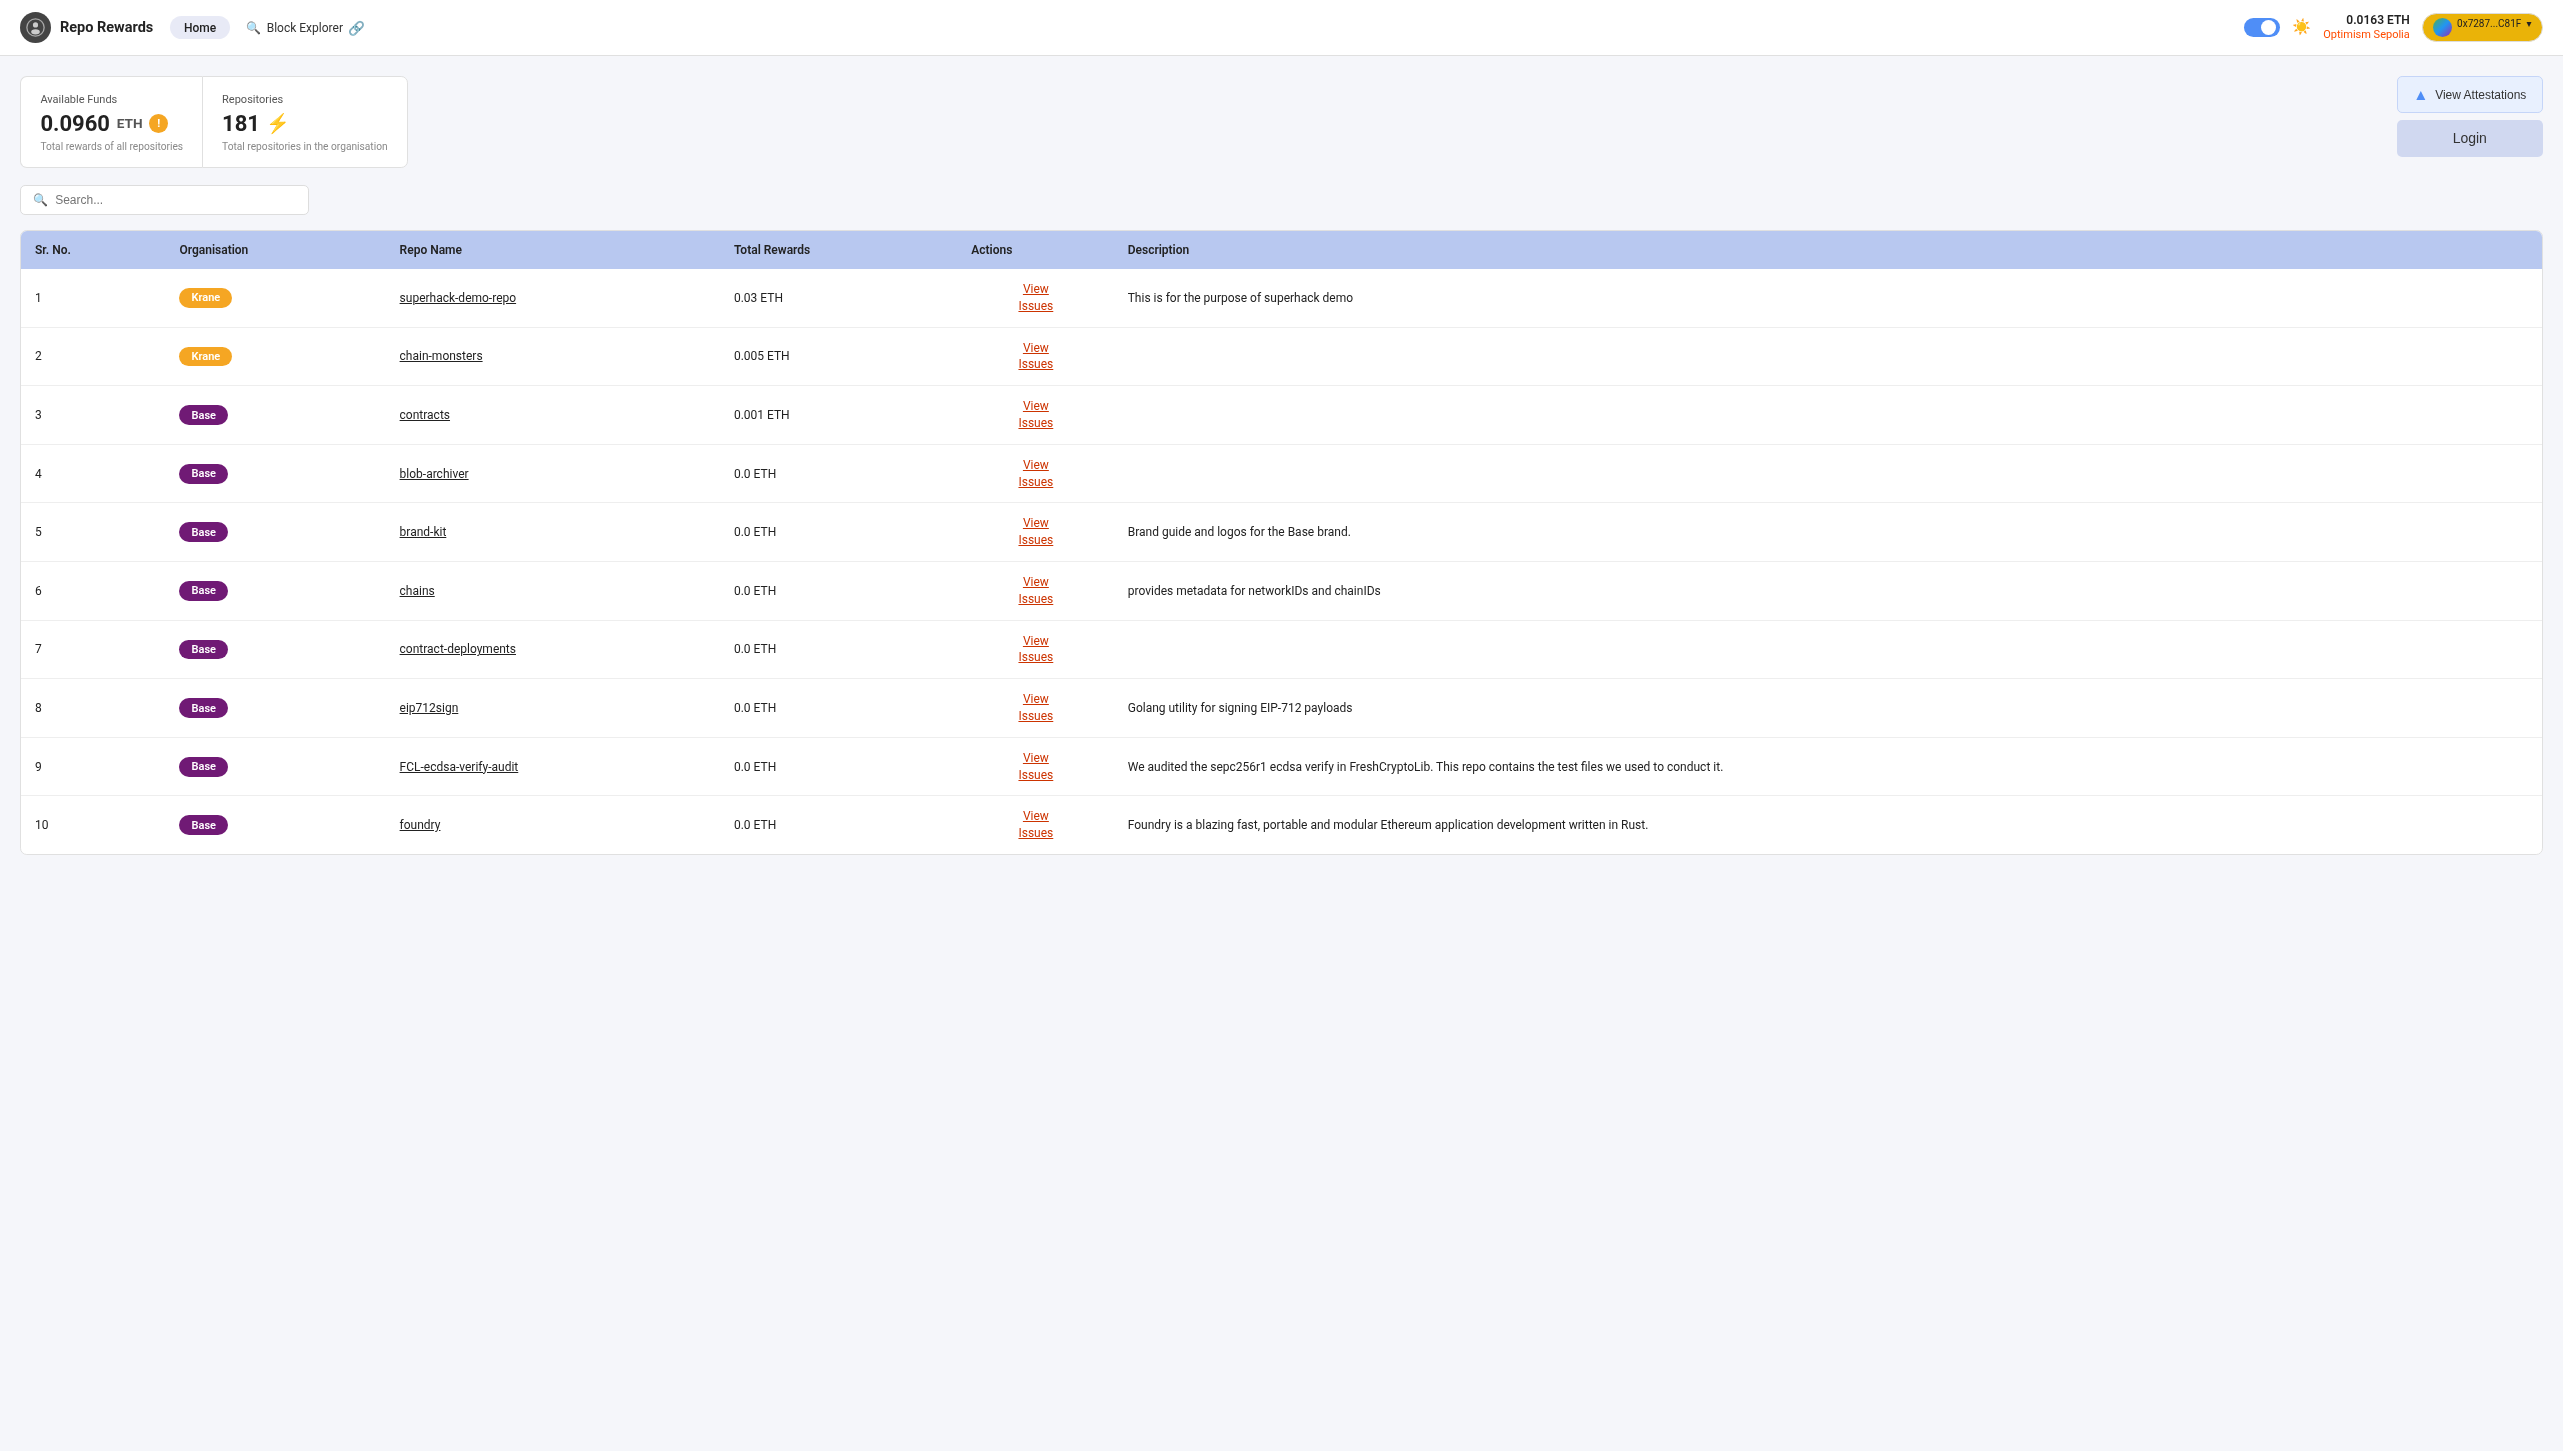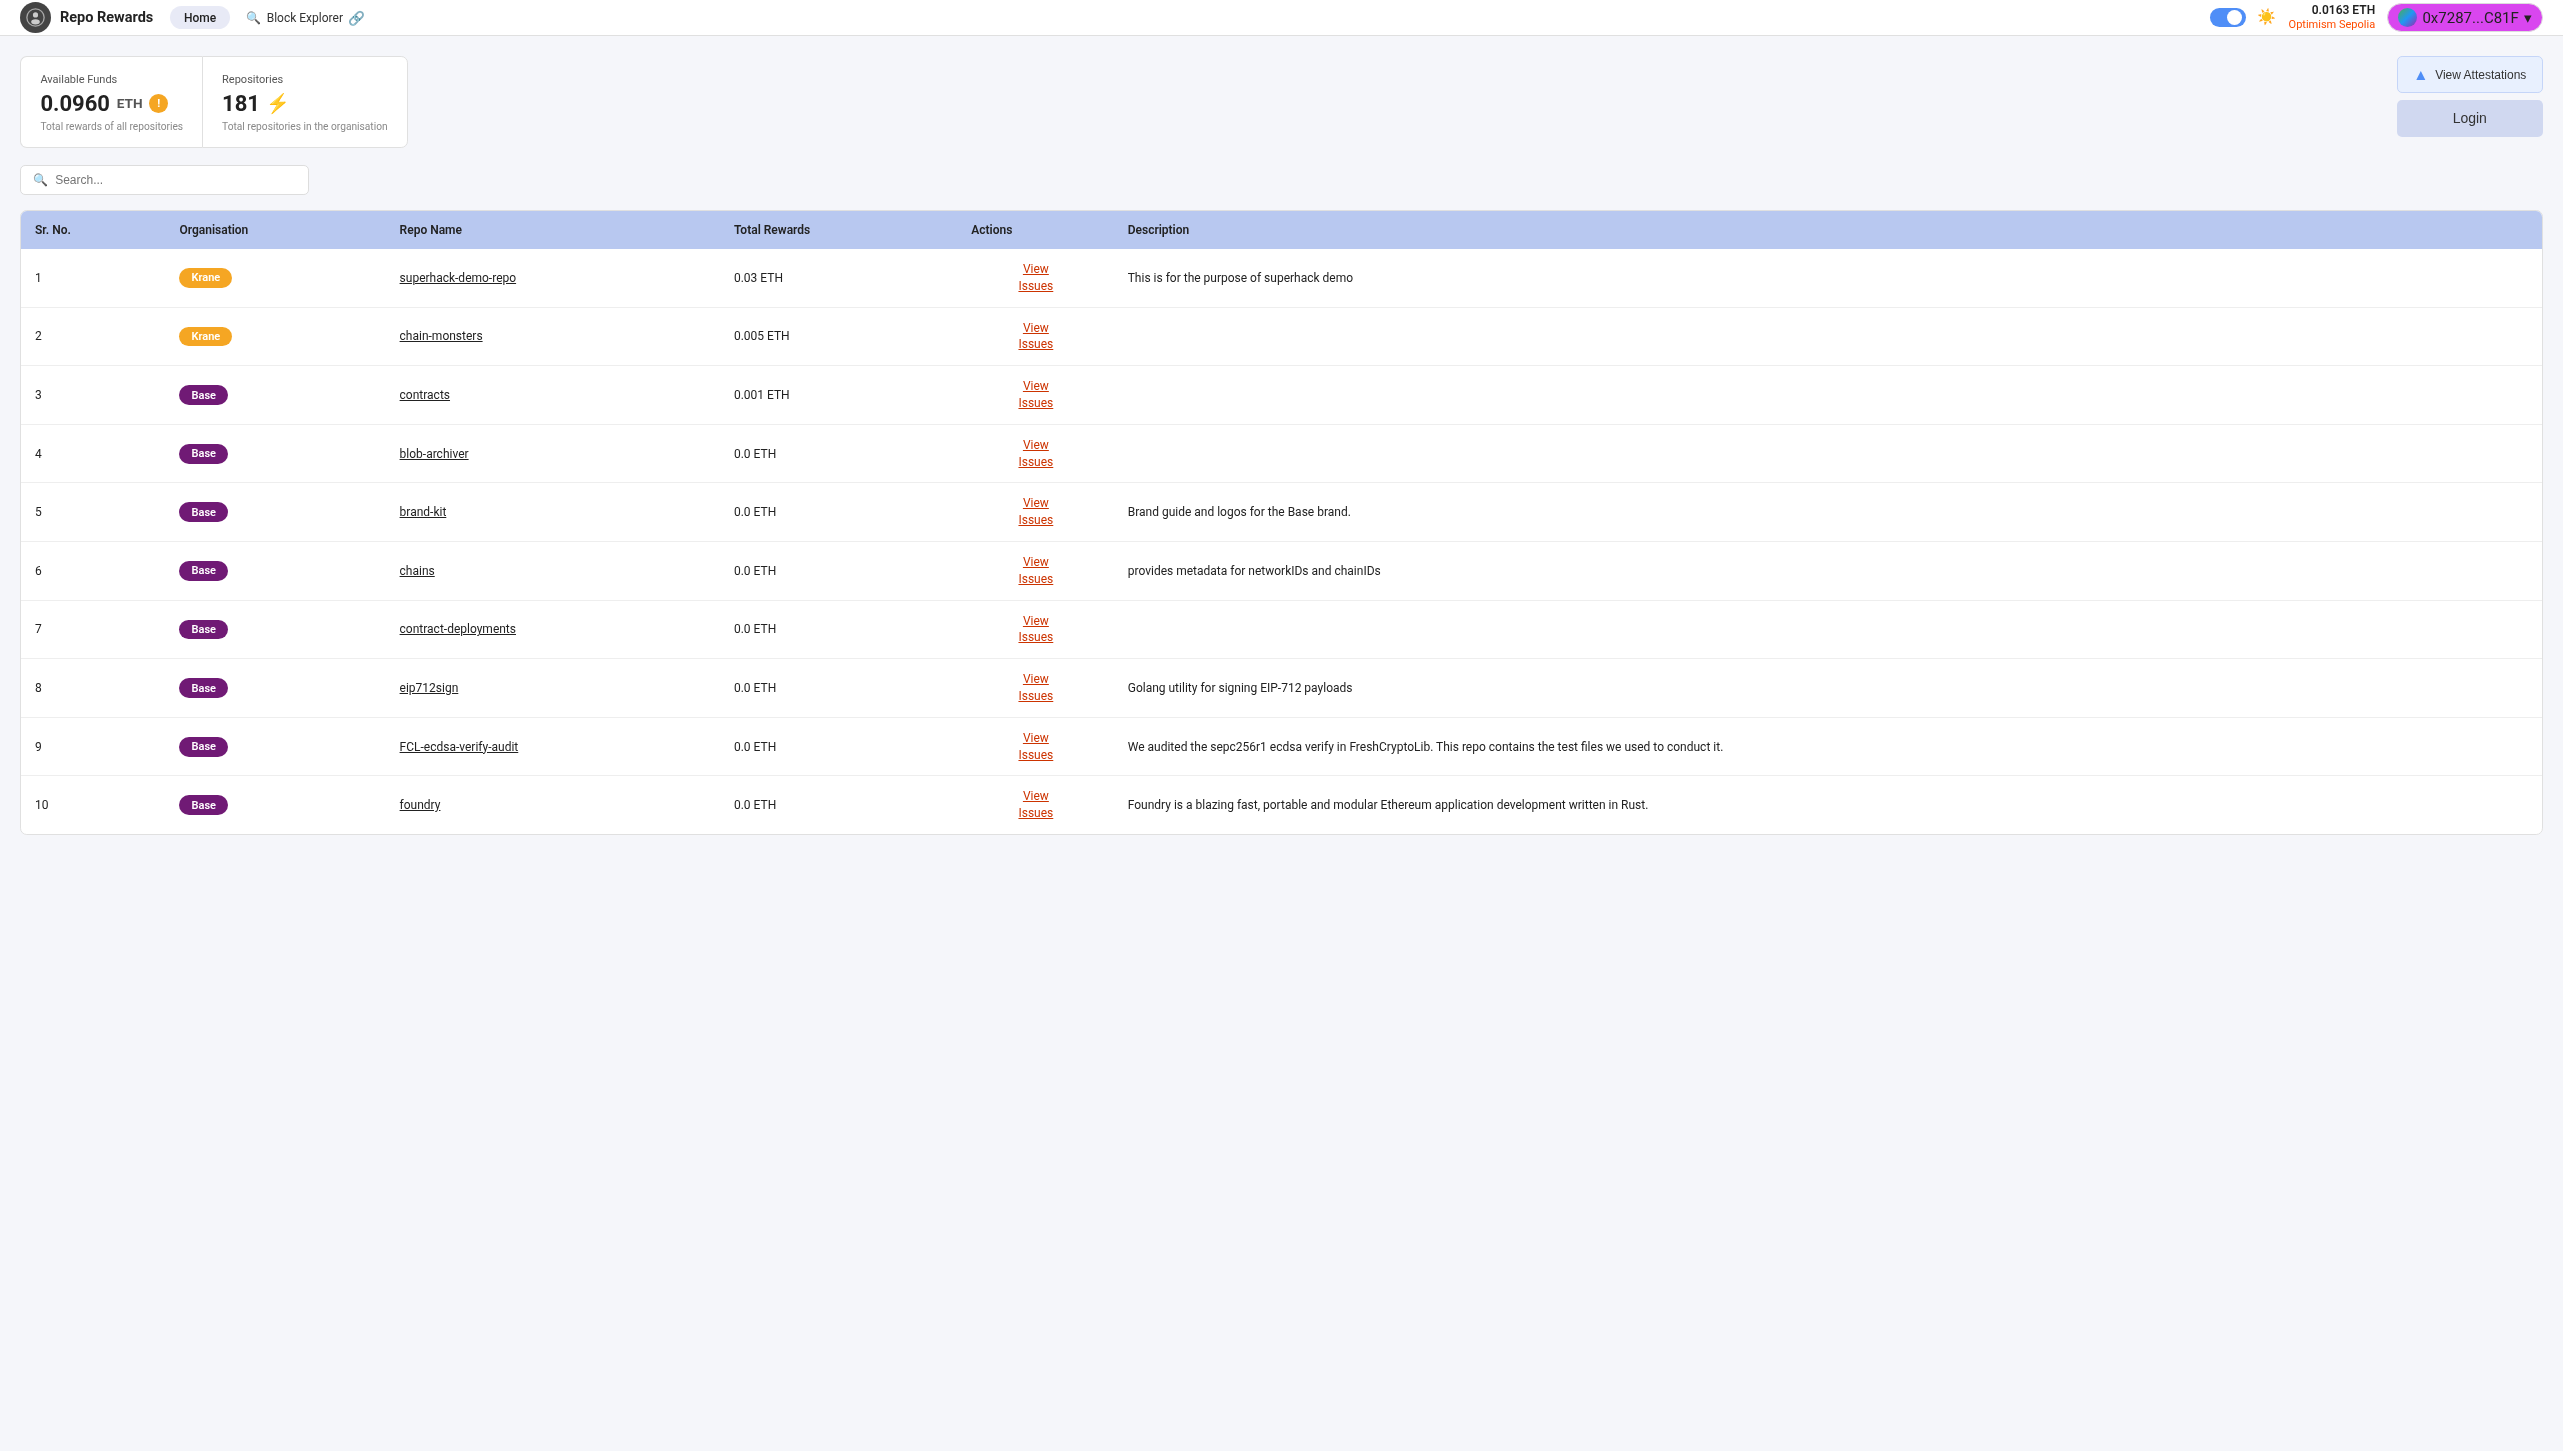--- a/index.html
+++ b/index.html
@@ -10,21 +10,21 @@
       font-size: 12px;
     }
 
     
     .header {
       display: flex;
       align-items: center;
       background: #fff;
       border-bottom: 0.9px solid #e0e0e0;
       padding: 0 20.4px;
-      height: 36px;
+      height: 56px;
       gap: 17px;
     }
     .logo-area {
       display: flex;
       align-items: center;
       gap: 8.5px;
       font-weight: 700;
       font-size: 14.5px;
     }
     .logo-circle {
@@ -90,27 +90,27 @@
       font-size: 12px;
       font-weight: 600;
       color: #222;
     }
     .eth-network {
       font-size: 11px;
       color: #ff4c00;
     }
     .wallet-btn {
       display: flex;
-      align-items: flex-end;
+      align-items: flex-start;
       gap: 5.1px;
-      background: #d946ef;
+      background: #eab308;
       border: 0.9px solid #ddd;
       border-radius: 17px;
       padding: 4.3px 10.2px;
-      font-size: 15px;
+      font-size: 10px;
       cursor: pointer;
     }
     .wallet-dot {
       width: 19px; height: 19px;
       border-radius: 50%;
       background: linear-gradient(135deg, #4CAF50, #2196F3, #9C27B0);
     }
 
     
     .main {

